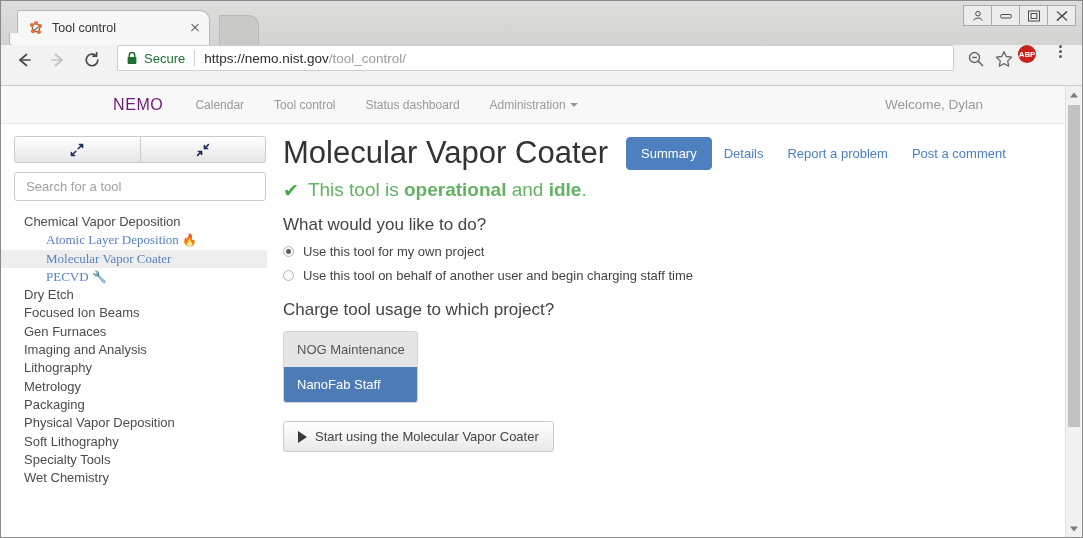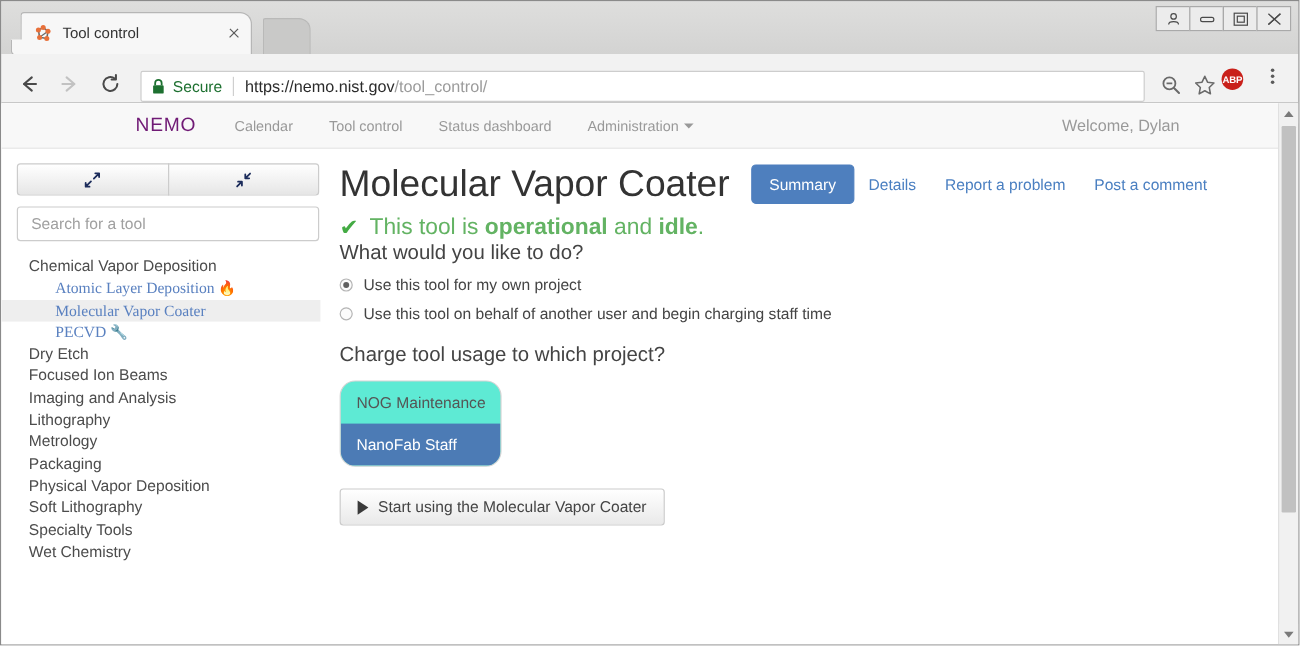--- a/index.html
+++ b/index.html
@@ -128,21 +128,21 @@
     margin-left: -1px;
   }
   .wbtn svg { position: absolute; left: 50%; top: 50%; transform: translate(-50%,-50%); }
 
   
   .toolbar {
     height: 40px;
     background: #f2f2f2;
     border-bottom: 1px solid #c8c8c8;
     display: flex;
-    align-items: flex-end;
+    align-items: flex-start;
     padding: 0 8px;
     flex: 0 0 auto;
     position: relative;
   }
   .navbtn {
     width: 30px; height: 30px;
     position: relative;
     flex: 0 0 auto;
     margin-right: 4px;
   }
@@ -378,21 +378,21 @@
     white-space: nowrap;
   }
   .status b { font-weight: bold; }
   .check {
     font-size: 19px;
     color: #44ab44;
     line-height: 1;
   }
 
   .question {
-    margin-top: 0;
+    margin-top: 14px;
     font-size: 17px;
     color: #444444;
   }
   .radio-row {
     display: flex;
     align-items: center;
     margin-top: 9px;
     gap: 9px;
   }
   .radio {
@@ -414,23 +414,23 @@
     background: #5f5f5f;
   }
   .radio-label { font-size: 13px; color: #444444; white-space: nowrap; }
 
   .question2 { margin-top: 17px; font-size: 17px; color: #444444; }
 
   .project-list {
     margin-top: 11px;
     width: 133px;
     border: 1px solid #d4d4d4;
-    border-radius: 13px;
+    border-radius: 3px;
     overflow: hidden;
-    background: #5eead4;
+    background: #e5e5e5;
   }
   .project-item {
     padding: 10px 13px;
     font-size: 13px;
     color: #555555;
     white-space: nowrap;
   }
   .project-item.sel {
     background: #4c7bb5;
     color: #ffffff;
@@ -642,20 +642,21 @@
             <input type="text" placeholder="Search for a tool" style="">
           </div>
 
           <div class="tree">
             <div class="tree-cat">Chemical Vapor Deposition</div>
             <div class="tree-item"><span>Atomic Layer Deposition</span> <span class="emoji">🔥</span></div>
             <div class="tree-item sel"><span>Molecular Vapor Coater</span></div>
             <div class="tree-item"><span>PECVD</span> <span class="emoji">🔧</span></div>
             <div class="tree-cat">Dry Etch</div>
             <div class="tree-cat">Focused Ion Beams</div>
+            <div class="tree-cat">Gen Furnaces</div>
             <div class="tree-cat">Imaging and Analysis</div>
             <div class="tree-cat">Lithography</div>
             <div class="tree-cat">Metrology</div>
             <div class="tree-cat">Packaging</div>
             <div class="tree-cat">Physical Vapor Deposition</div>
             <div class="tree-cat">Soft Lithography</div>
             <div class="tree-cat">Specialty Tools</div>
             <div class="tree-cat">Wet Chemistry</div>
           </div>
         </div>

